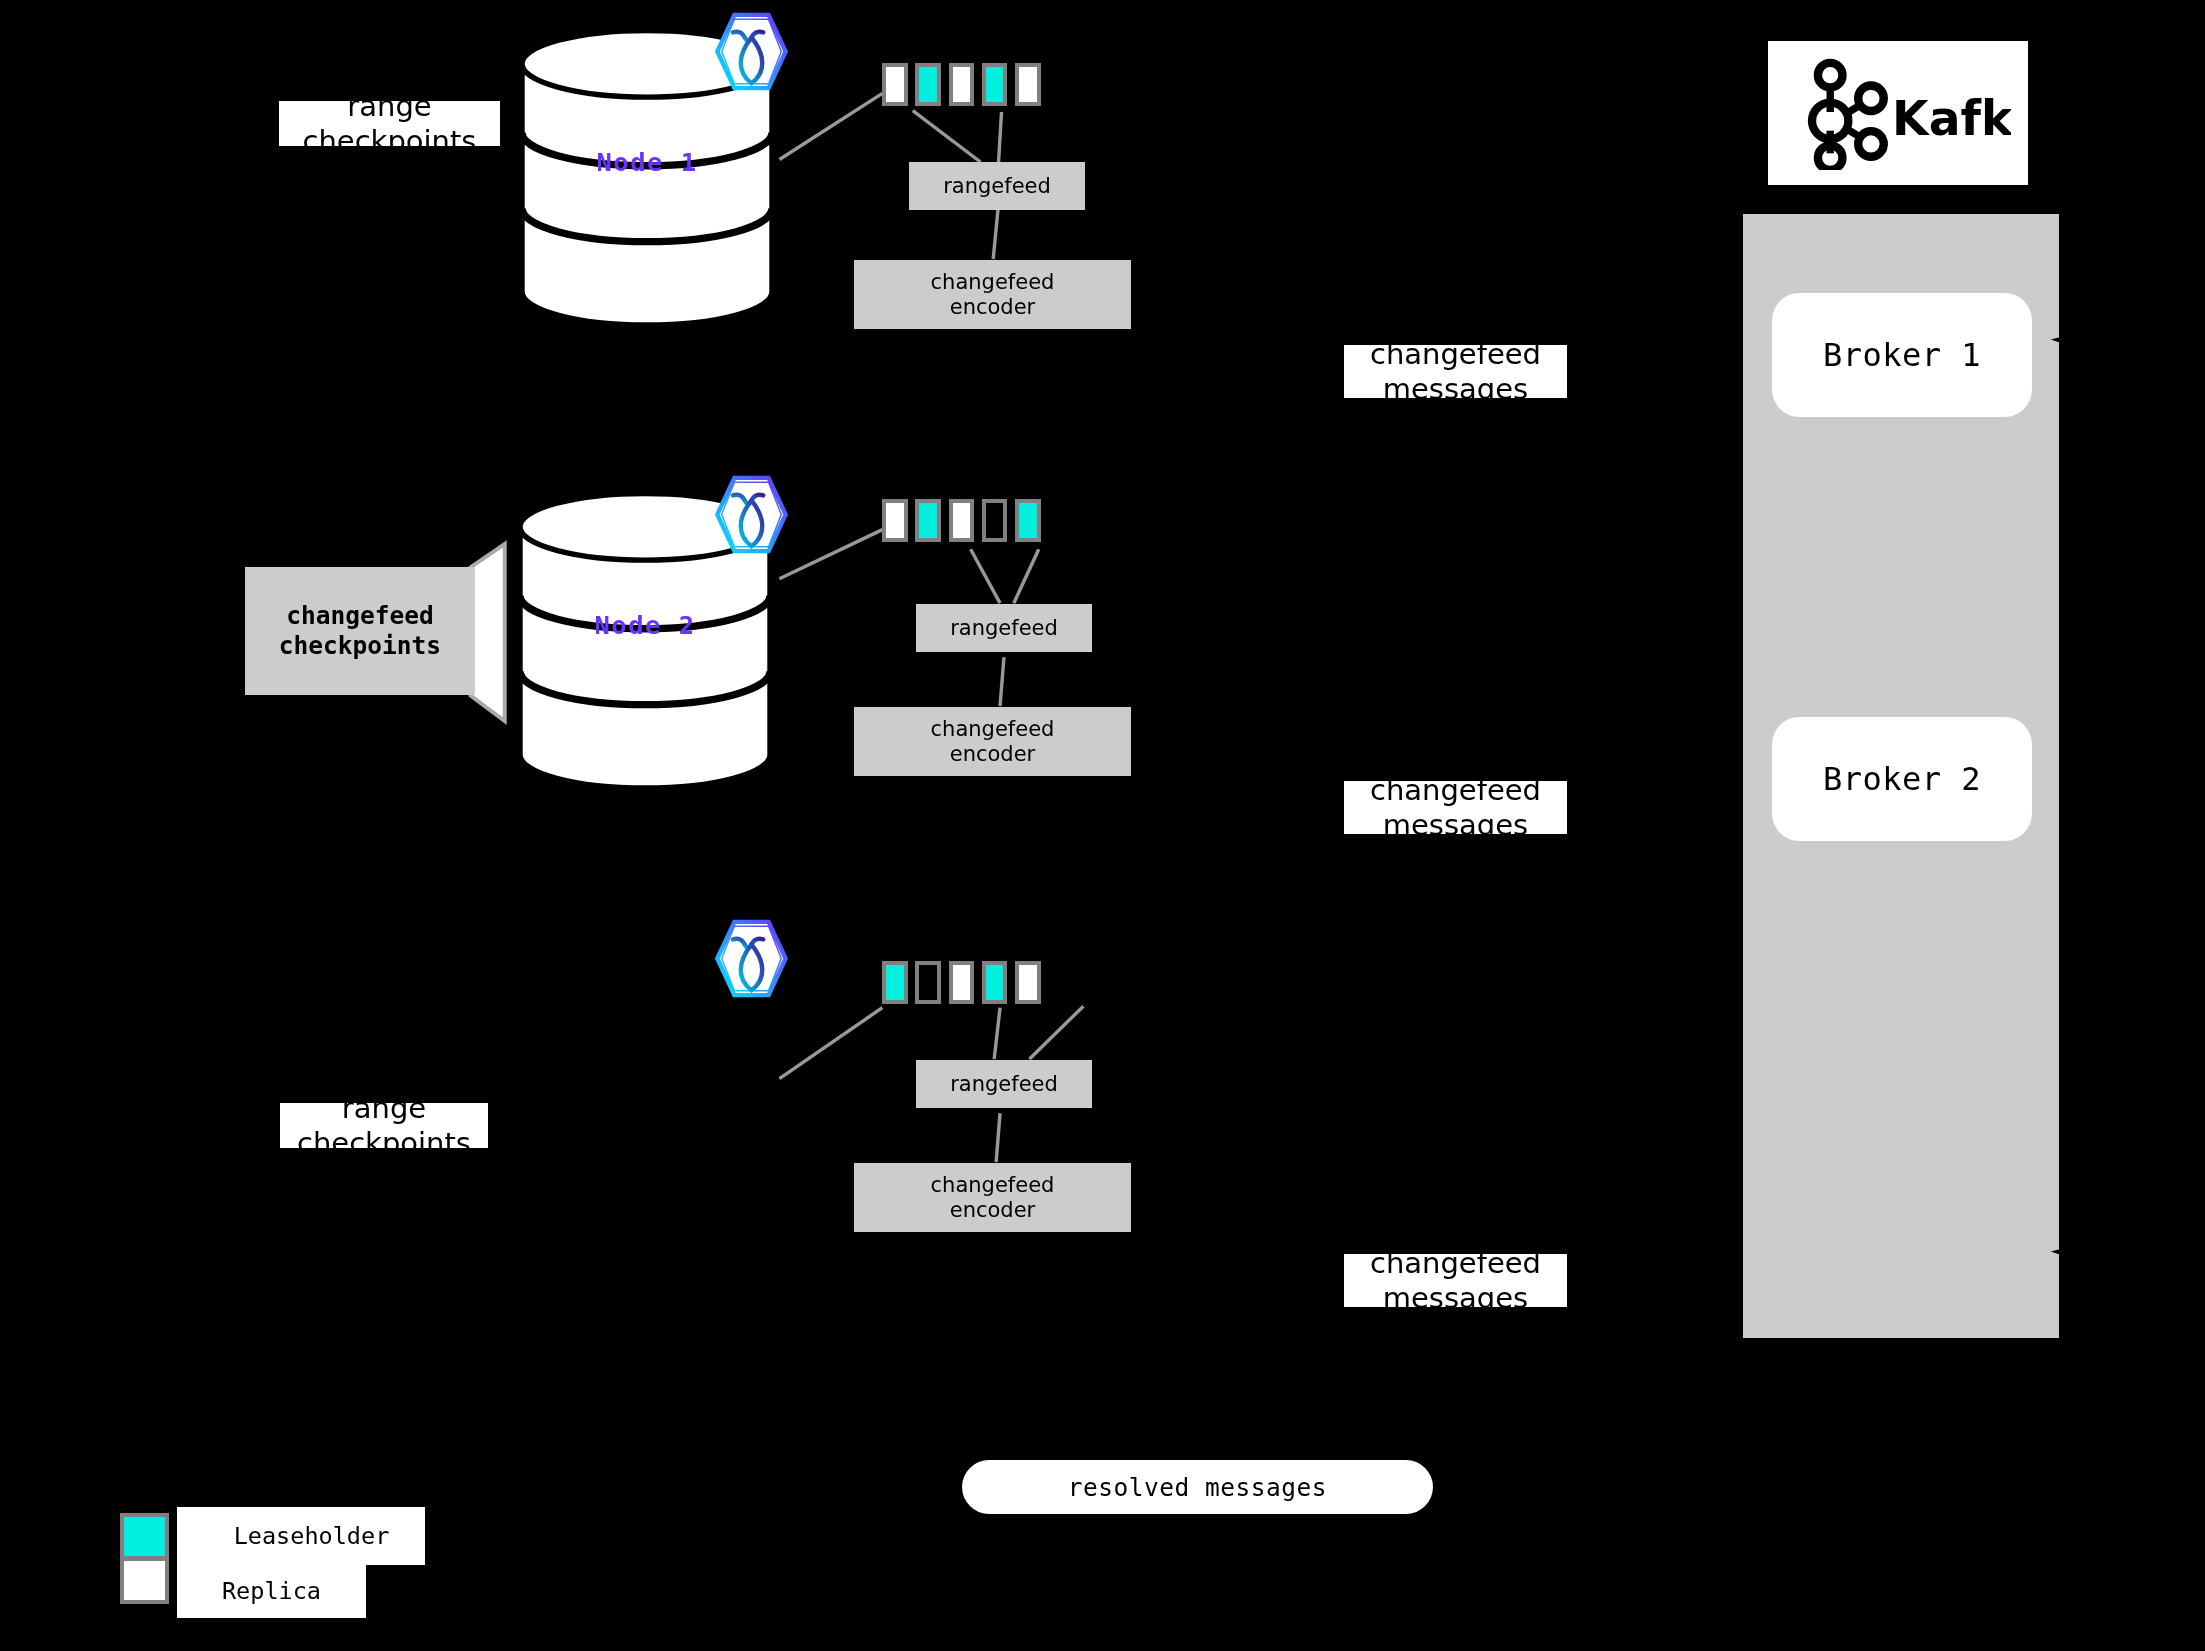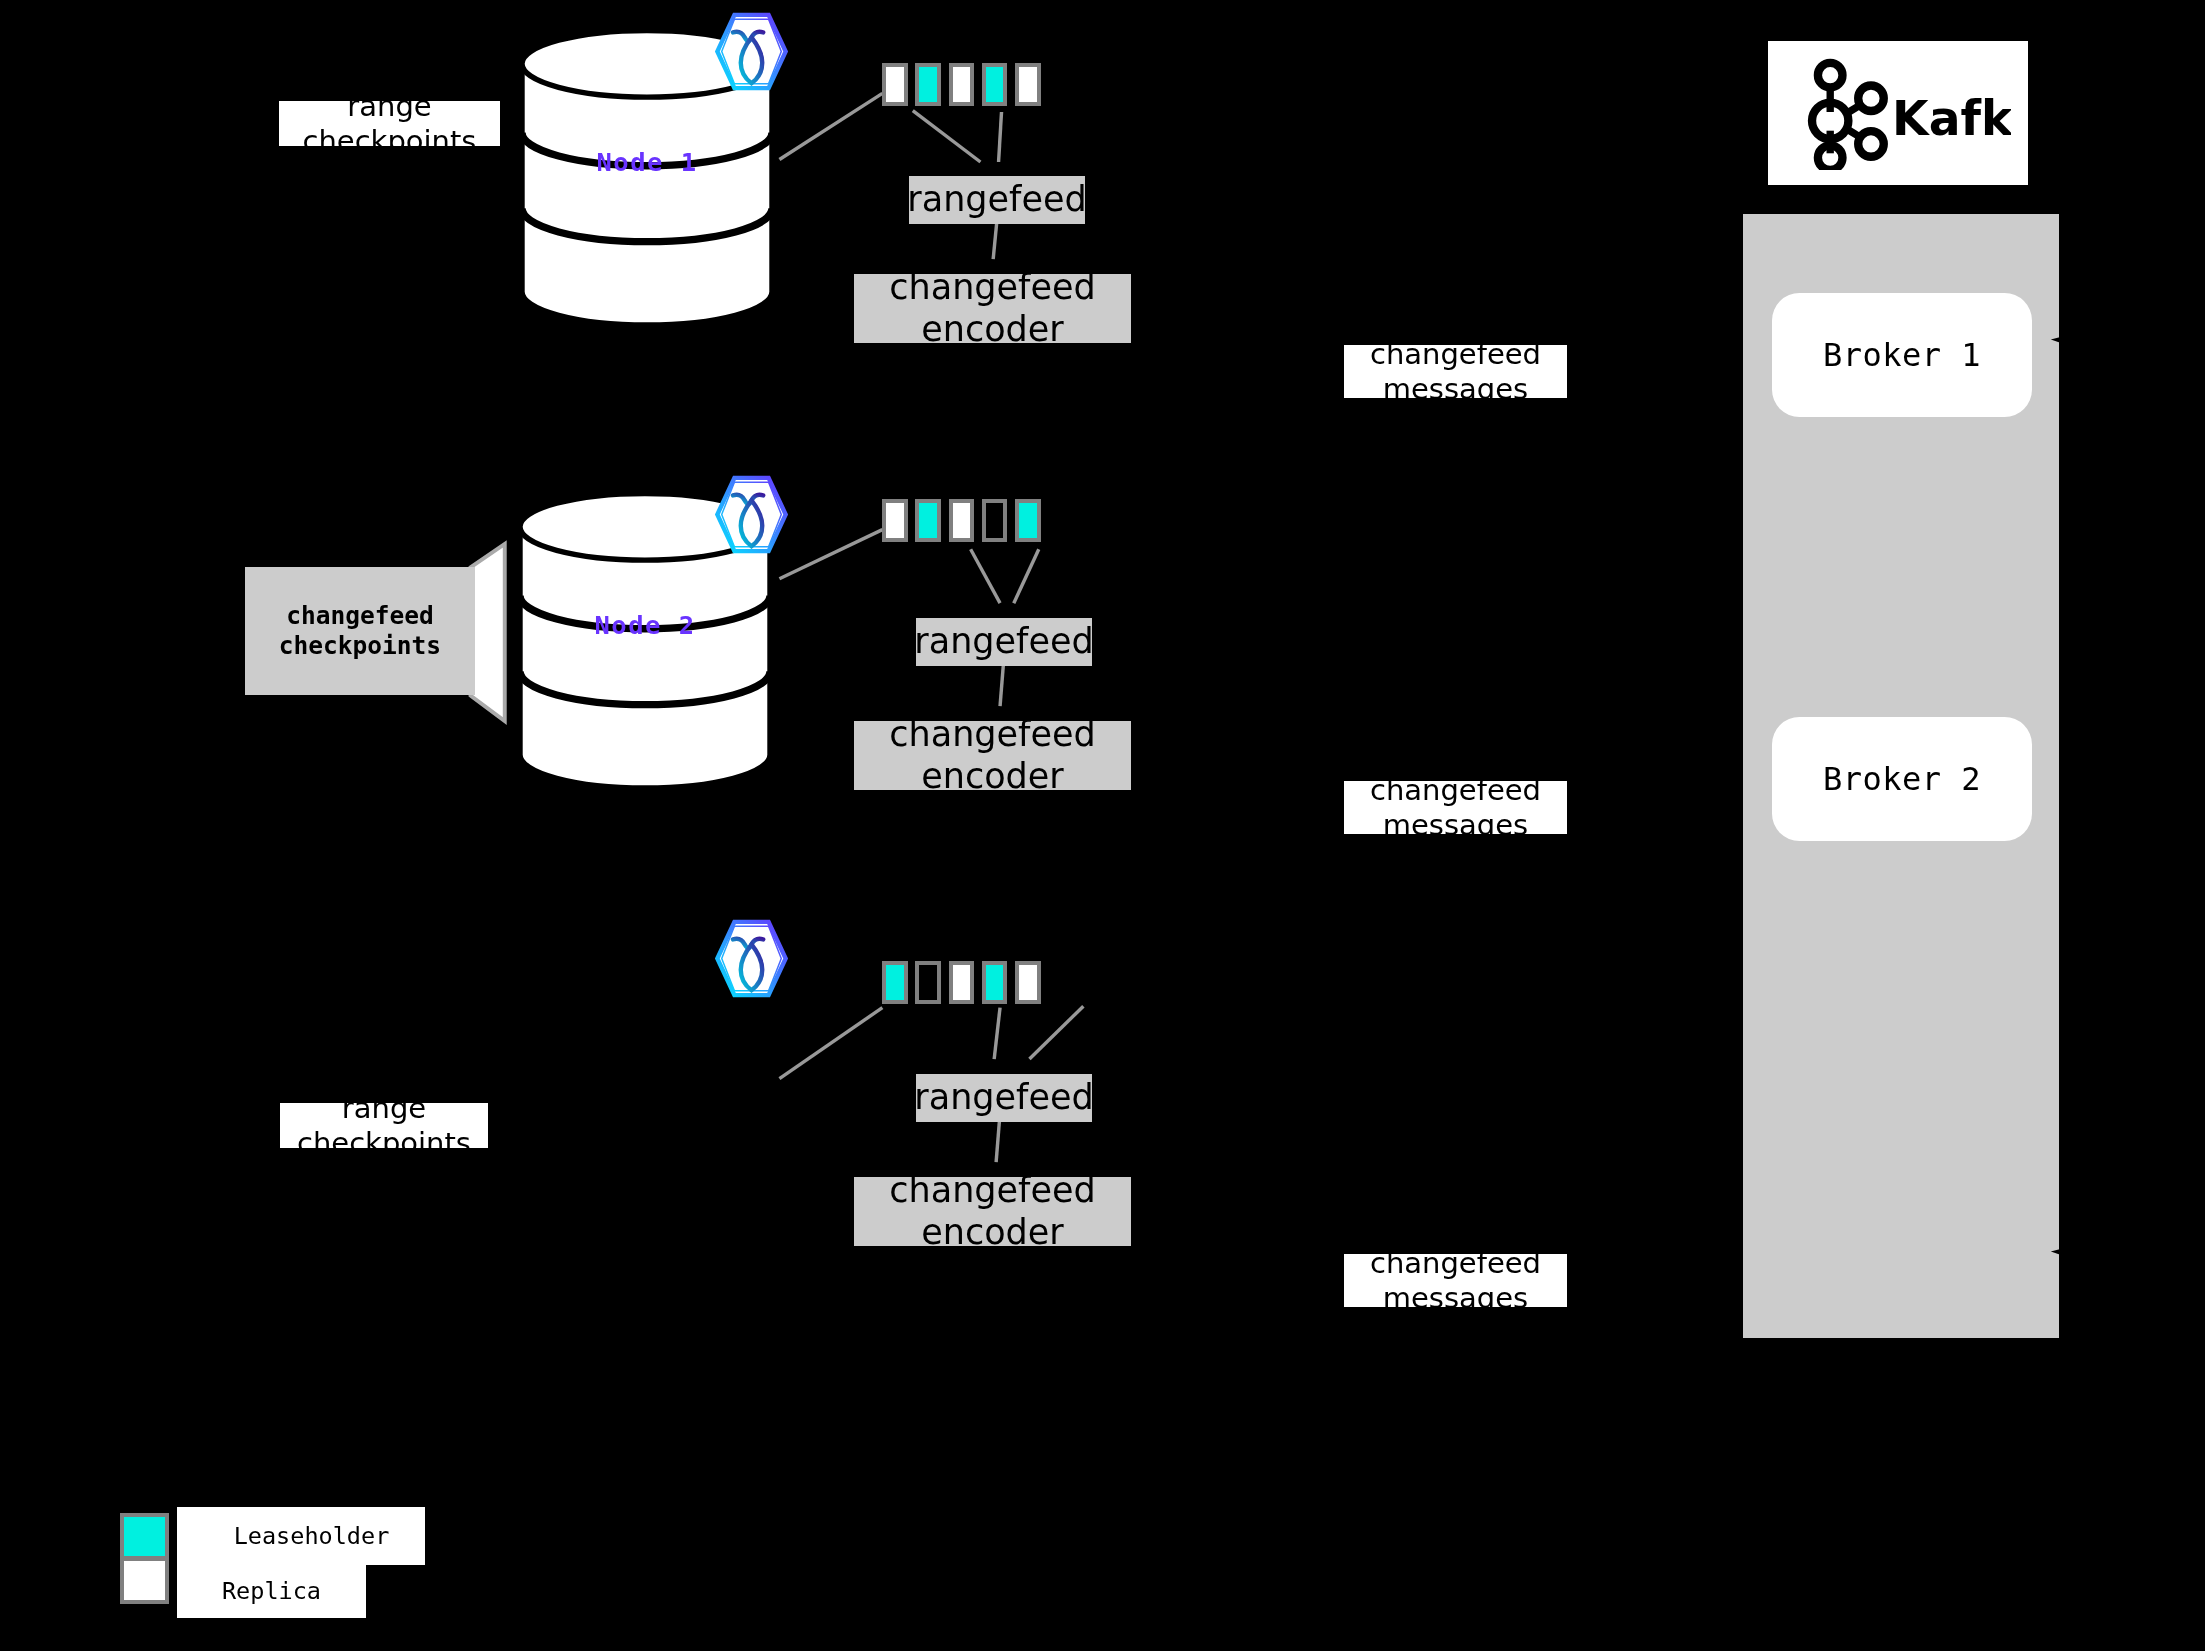--- a/index.html
+++ b/index.html
@@ -72,28 +72,27 @@
   .range-box.fill-white  { background: #ffffff; }
   .range-box.fill-cyan   { background: #00f0e0; }
   .range-box.fill-none   { background: transparent; }
 
   
   .gbox {
     position: absolute;
     background: #cccccc;
     color: #000000;
     font-family: "DejaVu Sans", sans-serif;
-    font-size: 35px;
+    font-size: 21px;
     display: flex;
     align-items: center;
     justify-content: center;
     text-align: center;
     line-height: 1.18;
     box-sizing: border-box;
-    margin-top: 14px;
   }
 
   
   .wbox {
     position: absolute;
     background: #ffffff;
     color: #000000;
     font-family: "DejaVu Sans", sans-serif;
     font-size: 29px;
     text-align: center;
@@ -376,20 +375,21 @@
   <div class="broker" style="left:1772px; top:293px; width:260px; height:124px;">Broker 1</div>
   <div class="broker" style="left:1772px; top:717px; width:260px; height:124px;">Broker 2</div>
 
   <svg class="abs" style="left:2044px; top:314px;" width="34" height="54" viewBox="0 0 70 110">
     <polygon points="44,44 14,52 44,62 38,52" fill="#000000"></polygon>
   </svg>
   <svg class="abs" style="left:2044px; top:1226px;" width="34" height="54" viewBox="0 0 70 110">
     <polygon points="44,44 14,52 44,62 38,52" fill="#000000"></polygon>
   </svg>
 
+  <div class="pill" style="left:962px; top:1460px; width:471px; height:54px;">resolved messages</div>
 
   <div class="legend-swatch" style="left:120px; top:1513px; background:#00f0e0;"></div>
   <div class="legend-label" style="left:177px; top:1507px; width:227px; height:58px;padding-left:21px;">Leaseholder</div>
 
   <div class="legend-swatch" style="left:120px; top:1557px; background:#ffffff;"></div>
   <div class="legend-label" style="left:177px; top:1564px; width:189px; height:54px;">Replica</div>
 
 </div>
 
 

